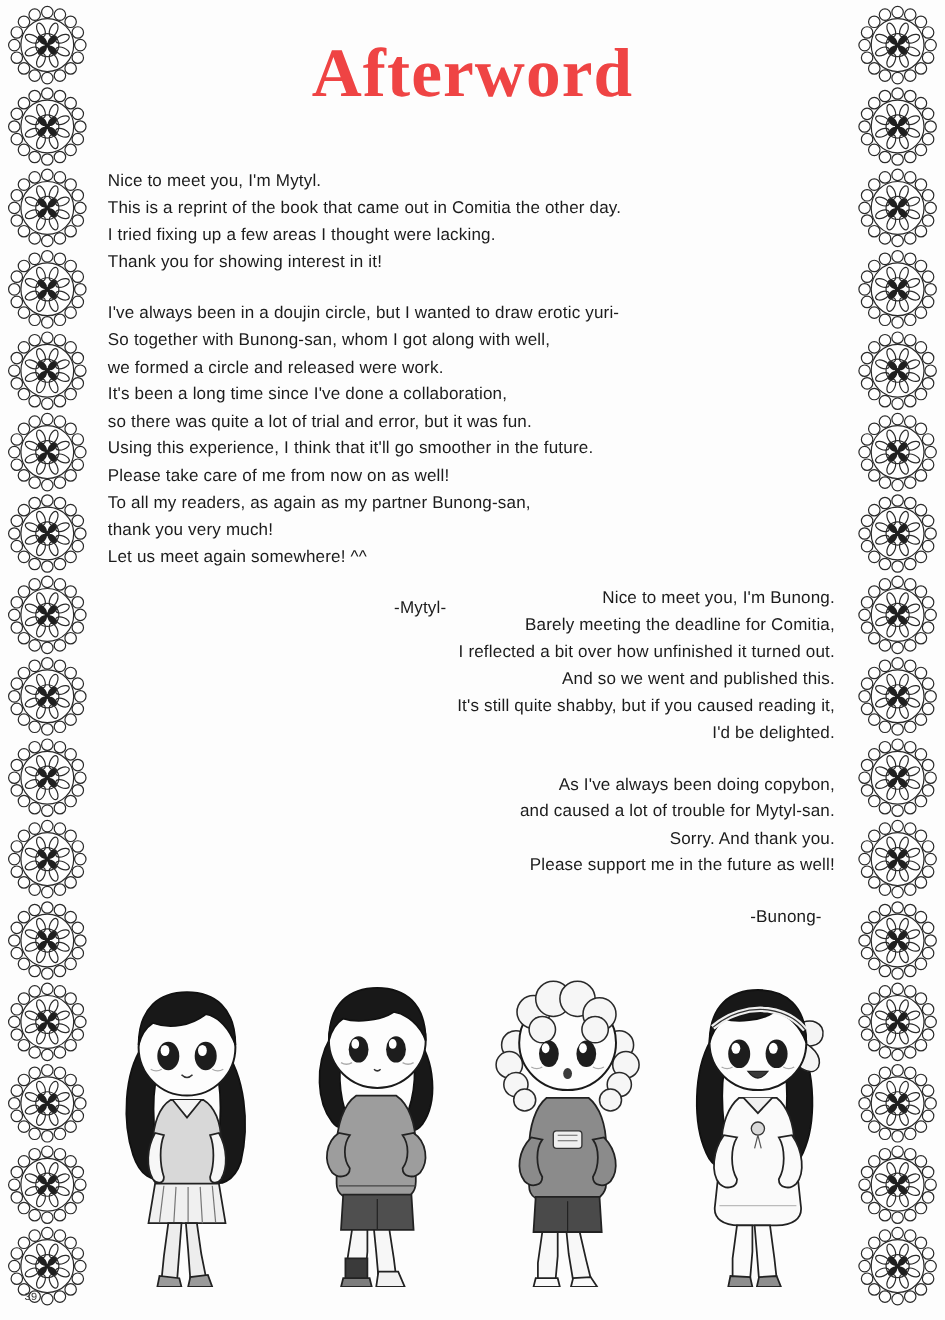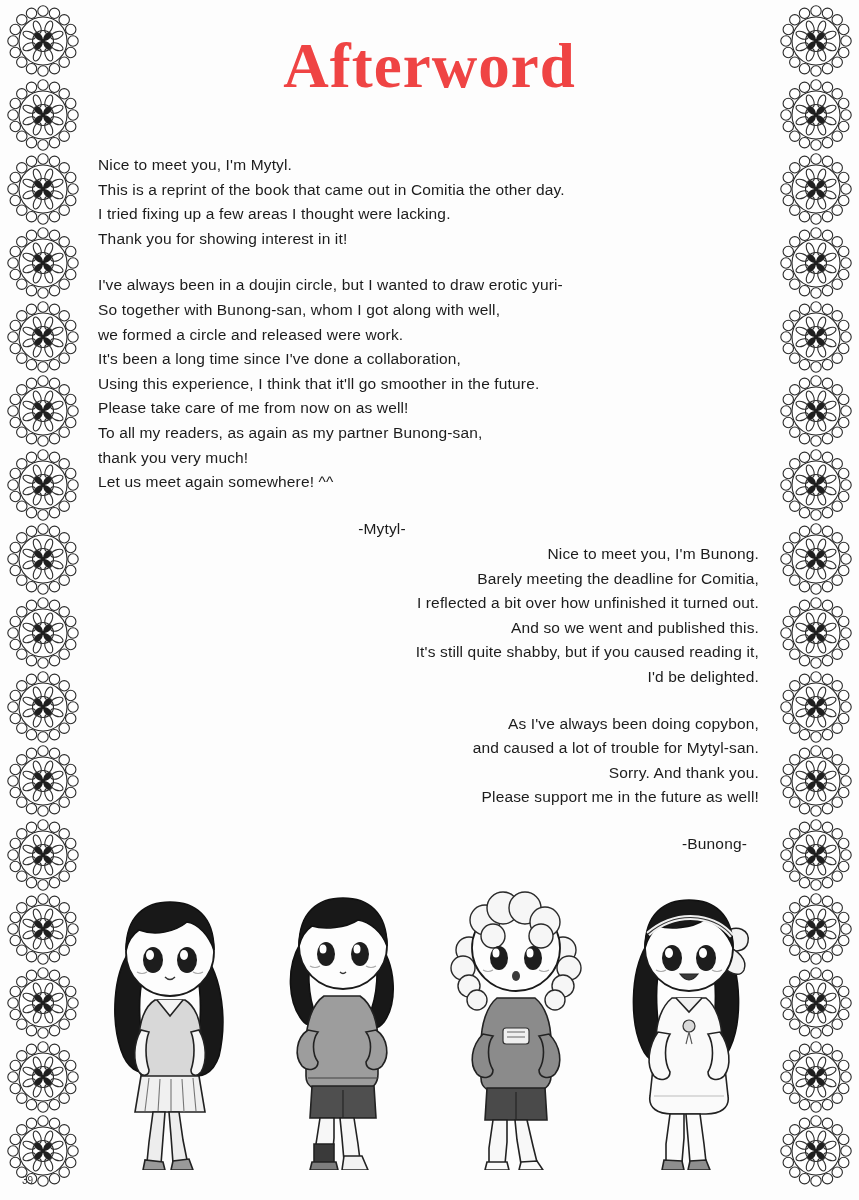--- a/index.html
+++ b/index.html
@@ -81,34 +81,34 @@
     position: absolute;
     right: 100px;
     top: 530px;
     width: 420px;
     text-align: right;
     font-size: 15.5px;
     line-height: 24.6px;
     color: #1c1c1c;
     letter-spacing: 0.15px;
   }
-  .afterword-right .para { margin: 12px 0 22px 0; }
+  .afterword-right .para { margin: 2px 0 22px 0; }
   .afterword-right .para:last-child { margin-bottom: 0; }
   .sig-right { margin-top: 8px; padding-right: 12px; }
 
   .line { display: block; white-space: pre; }
 
   
   .page-number {
     position: absolute;
     left: 22px;
     bottom: 14px;
     font-size: 10px;
     color: #3a3a3a;
-    font-family: Liberation Sans, sans-serif;
+    font-family: Liberation Mono, monospace;
   }
 
   
   .chibi-row {
     position: absolute;
     left: 95px;
     right: 95px;
     bottom: 30px;
     height: 300px;
     display: flex;
@@ -1324,20 +1324,21 @@
       <span class="line">Nice to meet you, I'm Mytyl.</span>
       <span class="line">This is a reprint of the book that came out in Comitia the other day.</span>
       <span class="line">I tried fixing up a few areas I thought were lacking.</span>
       <span class="line">Thank you for showing interest in it!</span>
     </div>
     <div class="para">
       <span class="line">I've always been in a doujin circle, but I wanted to draw erotic yuri-</span>
       <span class="line">So together with Bunong-san, whom I got along with well,</span>
       <span class="line">we formed a circle and released were work.</span>
       <span class="line">It's been a long time since I've done a collaboration,</span>
+      <span class="line">so there was quite a lot of trial and error, but it was fun.</span>
       <span class="line">Using this experience, I think that it'll go smoother in the future.</span>
       <span class="line">Please take care of me from now on as well!</span>
       <span class="line">To all my readers, as again as my partner Bunong-san,</span>
       <span class="line">thank you very much!</span>
       <span class="line">Let us meet again somewhere! ^^</span>
     </div>
     <div class="sig-left">-Mytyl-</div>
   </div>
 
   <div class="afterword-right">

